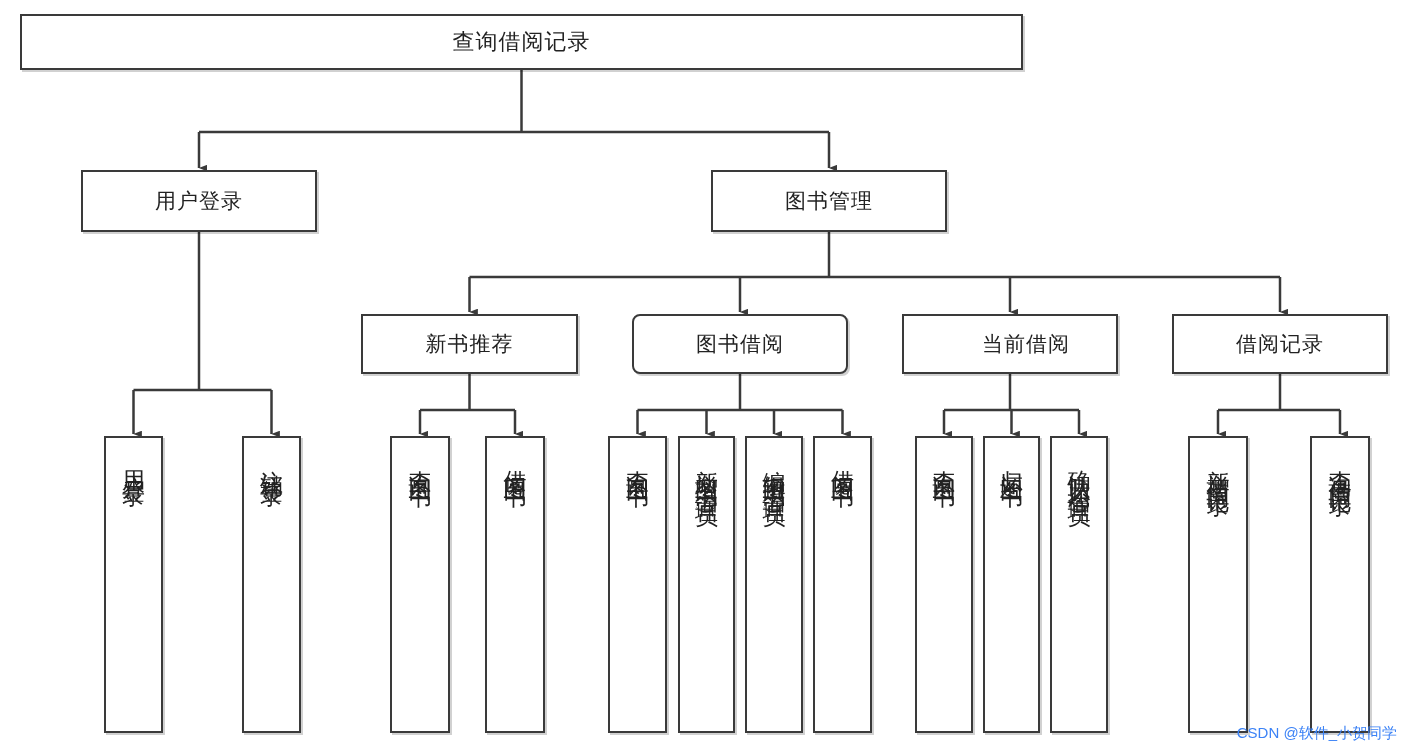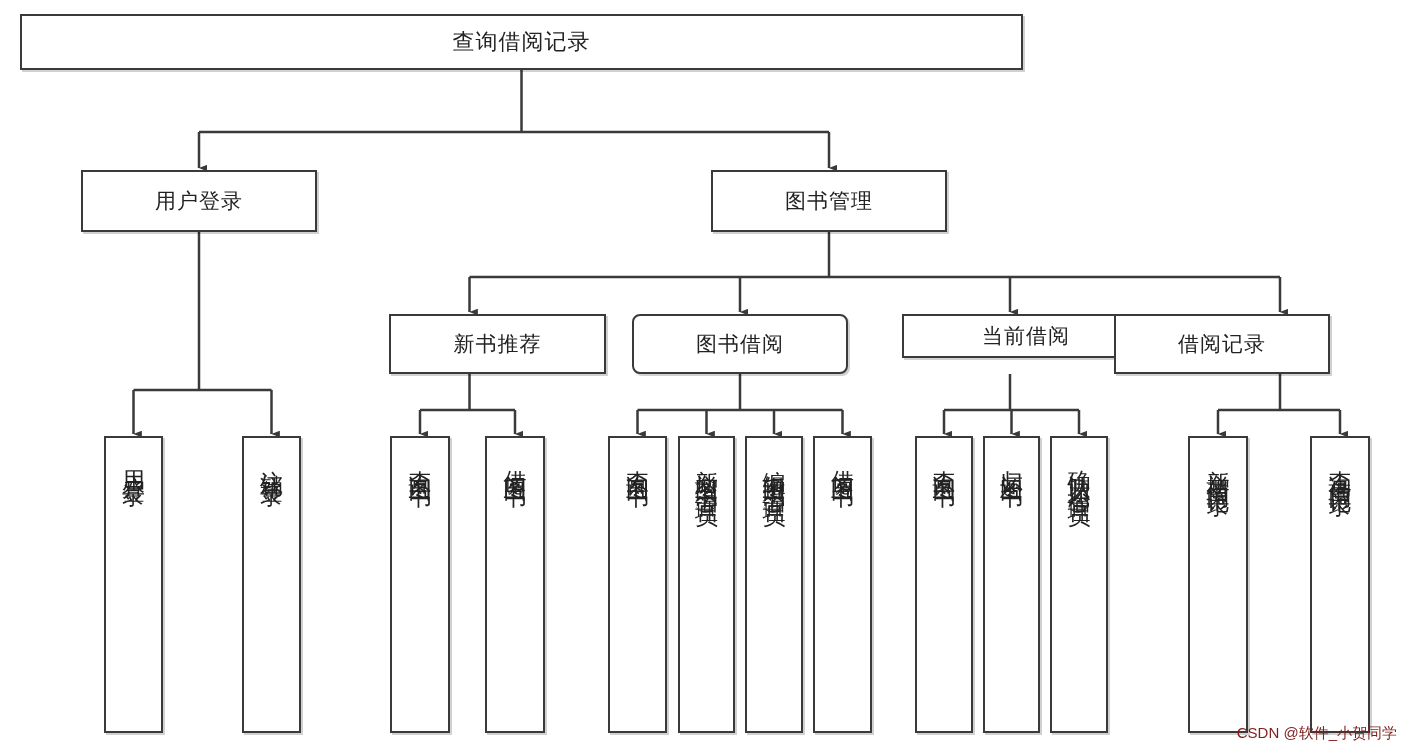--- a/index.html
+++ b/index.html
@@ -8,21 +8,21 @@
   #wires{position:absolute;left:0;top:0;width:1405px;height:747px;}
   .node{position:absolute;box-sizing:border-box;background:#ffffff;
         border:2.5px solid #3a3a3a;display:flex;align-items:center;justify-content:center;
         box-shadow:2px 2px 0 rgba(0,0,0,.18);}
   .node .lbl{color:#222;letter-spacing:1px;line-height:1.18;text-align:center;}
   .node.horiz .lbl{font-size:21px;}
   .node.vert{align-items:flex-start;padding-top:14px;}
   .node.vert .lbl{writing-mode:vertical-rl;text-orientation:upright;
                   font-size:23px;letter-spacing:5px;white-space:nowrap;}
   .node.root .lbl{font-size:22px;}
-  #watermark{position:absolute;right:8px;bottom:4px;font-size:15px;color:#7f1d1d;
+  #watermark{position:absolute;right:8px;bottom:4px;font-size:15px;color:#3b82f6;
              white-space:nowrap;pointer-events:none;}
 </style>
 </head>
 <body>
 
 <div id="canvas">
   <svg id="wires" viewBox="0 0 1405 747" preserveAspectRatio="none">
     <defs>
       <marker id="arrowhead" markerWidth="7" markerHeight="9" refX="3.3" refY="8.4" orient="auto-start-reverse" markerUnits="userSpaceOnUse">
         <path d="M 0 0 L 6.6 0 L 3.3 8.6 Z" fill="#3a3a3a"></path>
@@ -68,30 +68,30 @@
   <div id="nodes">
       <div class="node horiz root" style="left: 20px; top: 14px; width: 1003px; height: 56px;">
         <span class="lbl">查询借阅记录</span>
       </div>
       <div class="node horiz" style="left: 81px; top: 170px; width: 236px; height: 62px;">
         <span class="lbl">用户登录</span>
       </div>
       <div class="node horiz" style="left: 711px; top: 170px; width: 236px; height: 62px;">
         <span class="lbl">图书管理</span>
       </div>
-      <div class="node horiz" style="left: 361px; top: 314px; width: 217px; height: 60px; margin-left: 28px;">
+      <div class="node horiz" style="left: 361px; top: 314px; width: 217px; height: 60px;">
         <span class="lbl">新书推荐</span>
       </div>
       <div class="node horiz" style="left: 632px; top: 314px; width: 216px; height: 60px; border-radius: 8px;">
         <span class="lbl">图书借阅</span>
       </div>
-      <div class="node horiz" style="left: 902px; top: 314px; width: 216px; height: 44px; padding-left: 32px;">
+      <div class="node horiz" style="left: 902px; top: 314px; width: 216px; height: 60px; padding-left: 32px;">
         <span class="lbl">当前借阅</span>
       </div>
-      <div class="node horiz" style="left: 1114px; top: 314px; width: 216px; height: 60px; align-items: center;">
+      <div class="node horiz" style="left: 1172px; top: 314px; width: 216px; height: 60px; align-items: center;">
         <span class="lbl">借阅记录</span>
       </div>
       <div class="node vert" style="left: 104px; top: 436px; width: 59px; height: 297px;">
         <span class="lbl">用户登录</span>
       </div>
       <div class="node vert" style="left: 242px; top: 436px; width: 59px; height: 297px;">
         <span class="lbl">注销登录</span>
       </div>
       <div class="node vert" style="left: 390px; top: 436px; width: 60px; height: 297px;">
         <span class="lbl">查询图书</span>

